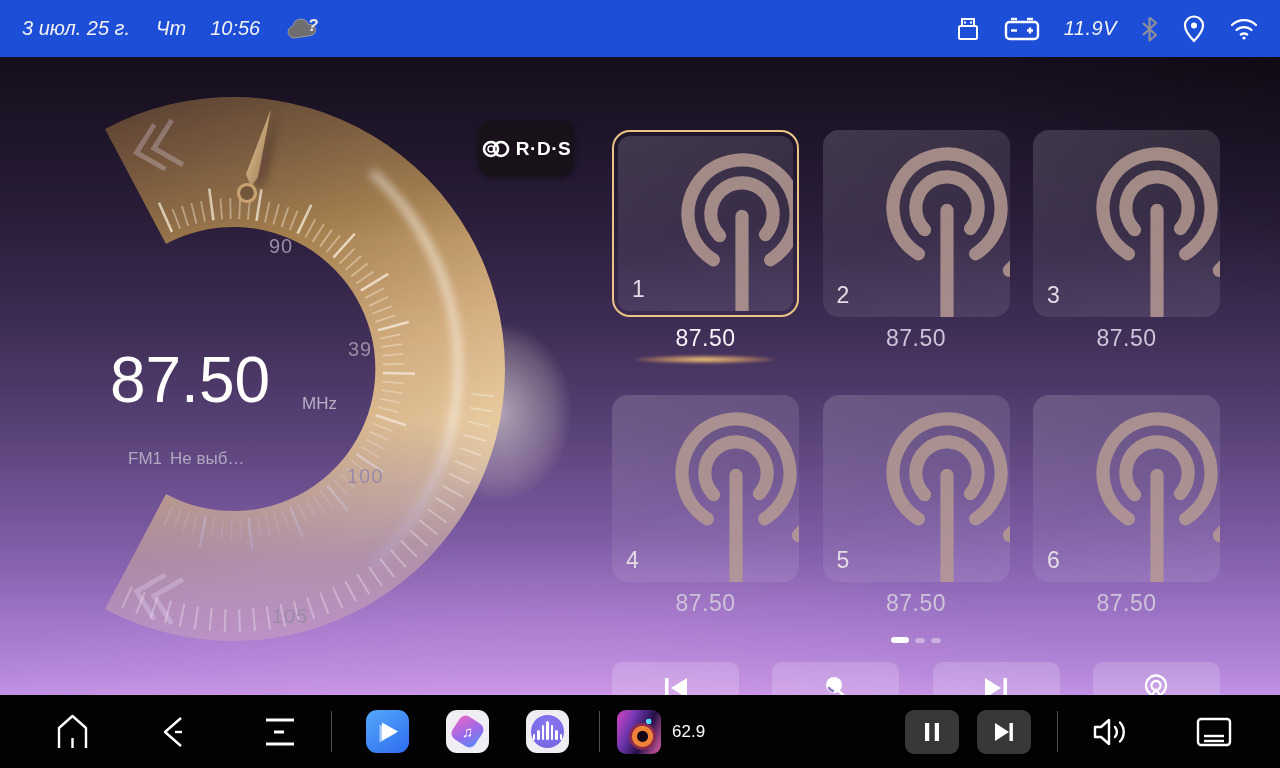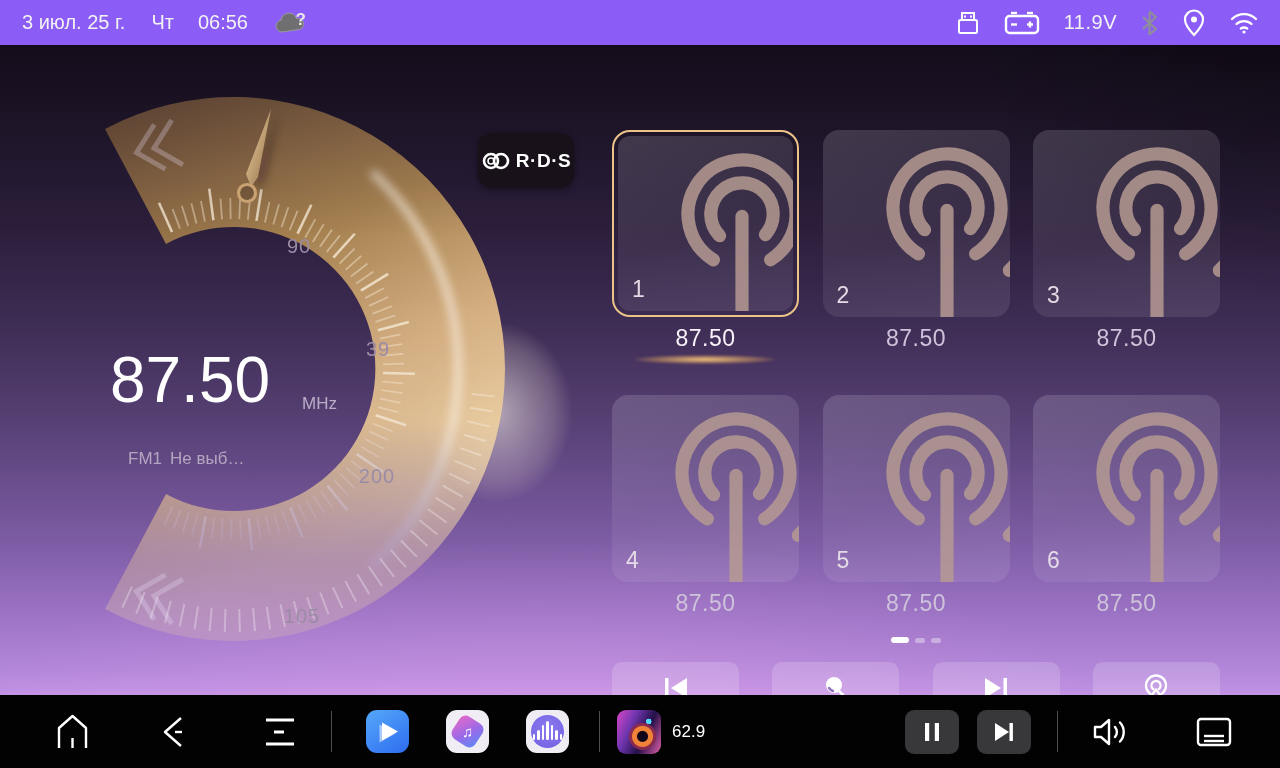--- a/index.html
+++ b/index.html
@@ -4,22 +4,22 @@
 <style>
   * { margin:0; padding:0; box-sizing:border-box; }
   html,body { width:1280px; height:768px; }
   body {
     position:relative; overflow:hidden; background:#000;
     font-family:"Liberation Sans", sans-serif; color:#fff;
     -webkit-font-smoothing:antialiased;
   }
   
   .statusbar {
-    position:absolute; left:0; top:0; width:1280px; height:45px;
-    background:#8b5cf6; display:flex; align-items:center; z-index:30;
+    position:absolute; left:0; top:0; width:1280px; height:57px;
+    background:#1d4ed8; display:flex; align-items:center; z-index:30;font-style:italic;
   }
   .sb-left { position:absolute; left:22px; display:flex; align-items:center; gap:0; font-size:20px; color:#f2f2f2; }
   .sb-left .sp1 { width:26px; } .sb-left .sp2 { width:24px; } .sb-left .sp3 { width:26px; }
   .sb-right { position:absolute; right:22px; display:flex; align-items:center; gap:24px; }
   .sb-volt { font-size:20px; color:#f2f2f2; letter-spacing:.5px; }
   .sb-icon { display:flex; align-items:center; justify-content:center; }
   .weather-wrap { position:relative; width:34px; height:26px; }
   .weather-wrap .qmark { position:absolute; right:2px; top:0px; font-size:17px; color:#e8e8e8; font-weight:bold; }
 
   
@@ -30,37 +30,37 @@
       radial-gradient(700px 500px at 108% -5%, rgba(0,0,0,0.35), transparent 60%),
       linear-gradient(180deg,#140c1a 0%, #1d1427 12%, #2b1e3b 28%, #3f2e56 44%, #5a4379 60%, #7c5ba3 76%, #9d74c6 88%, #b286d9 96%, #c292e4 100%);
   }
   .dial-glow {
     position:absolute; left:392px; top:242px; width:210px; height:250px; border-radius:50%;
     background:radial-gradient(closest-side, rgba(255,248,236,0.55), rgba(255,240,220,0.18) 55%, transparent 72%);
     pointer-events:none;
   }
   svg.dial { position:absolute; left:0; top:0; }
   .dial-num {
-    position:absolute; width:60px; margin-left:-30px; margin-top:-13px; text-align:center;
+    position:absolute; width:60px; margin-left:-30px; margin-top:-13px; text-align:left;
     font-size:20px; color:#9b8ba6; letter-spacing:1px;
   }
   
   .freq-big { position:absolute; left:70px; top:300px; width:240px; text-align:center;
     font-size:64px; font-weight:400; letter-spacing:0px; color:#fff; line-height:1.1; }
   .freq-unit { position:absolute; left:302px; top:349px; font-size:17px; color:#b9adc7; }
   .band-row { position:absolute; left:128px; top:404px; display:flex; gap:8px; font-size:17px; color:#b3a6c0; }
   .band-btn {
     position:absolute; left:127px; top:462px; width:124px; height:57px;
     background:rgba(255,255,255,0.13); border-radius:10px;
     display:flex; align-items:center; justify-content:center;
     font-size:27px; font-weight:bold; color:#fff;
   }
   
   .rds-badge {
-    position:absolute; left:478px; top:88px; width:96px; height:55px;
+    position:absolute; left:478px; top:76px; width:96px; height:55px;
     background:#18111a; border-radius:14px; box-shadow:0 2px 6px rgba(0,0,0,.4);
     display:flex; align-items:center; justify-content:center; gap:3px;
   }
   .rds-badge .rds-text { font-size:19px; font-weight:bold; letter-spacing:.5px; color:#fff; }
 
   
   .presets { position:absolute; left:612px; top:40px; width:608px; }
   .preset-cell { position:absolute; width:187px; }
   .tile {
     width:187px; height:187px; border-radius:16px; position:relative;
@@ -119,21 +119,21 @@
 </style>
 </head>
 <body>
 
 <div class="statusbar">
   <div class="sb-left">
     <span>3 июл. 25 г.</span>
     <span class="sp1"></span>
     <span>Чт</span>
     <span class="sp2"></span>
-    <span>06:56</span>
+    <span>10:56</span>
     <span class="sp3"></span>
     <span class="weather-wrap">
       <svg width="34" height="26" viewBox="0 0 34 26">
         <path d="M8 22 a6 6 0 0 1 -1 -11.9 a8 8 0 0 1 15.5 -1.5 a5.5 5.5 0 0 1 3 10.8 z" fill="#6f6f72" stroke="#9a9a9e" stroke-width="1"></path>
       </svg>
       <span class="qmark">?</span>
     </span>
   </div>
   <div class="sb-right">
     <span class="sb-icon">
@@ -332,21 +332,21 @@
 
     <g>
       <polygon points="274,64 249,128 252,143 260,131" fill="rgba(25,12,20,0.35)" transform="translate(5,3)" filter="url(#soft)"></polygon>
       <polygon points="271,64 246,129 251,142 258,132" fill="url(#needleGrad)"></polygon>
       <circle cx="247" cy="148" r="8.5" fill="rgba(40,26,22,0.25)" stroke="#c9a271" stroke-width="3.2"></circle>
     </g>
   </svg>
 
   <span class="dial-num" style="left:299px; top:203px;">90</span>
   <span class="dial-num" style="left:378px; top:306px;">39</span>
-  <span class="dial-num" style="left:377px; top:433px;">200</span>
+  <span class="dial-num" style="left:377px; top:433px;">100</span>
   <span class="dial-num" style="left:302px; top:535px;margin-top:25px;">105</span>
 
   <div class="freq-big">87.50</div>
   <div class="freq-unit">MHz</div>
   <div class="band-row">
     <span>FM1</span>
     <span>Не выб…</span>
   </div>
 
   <div class="rds-badge">

